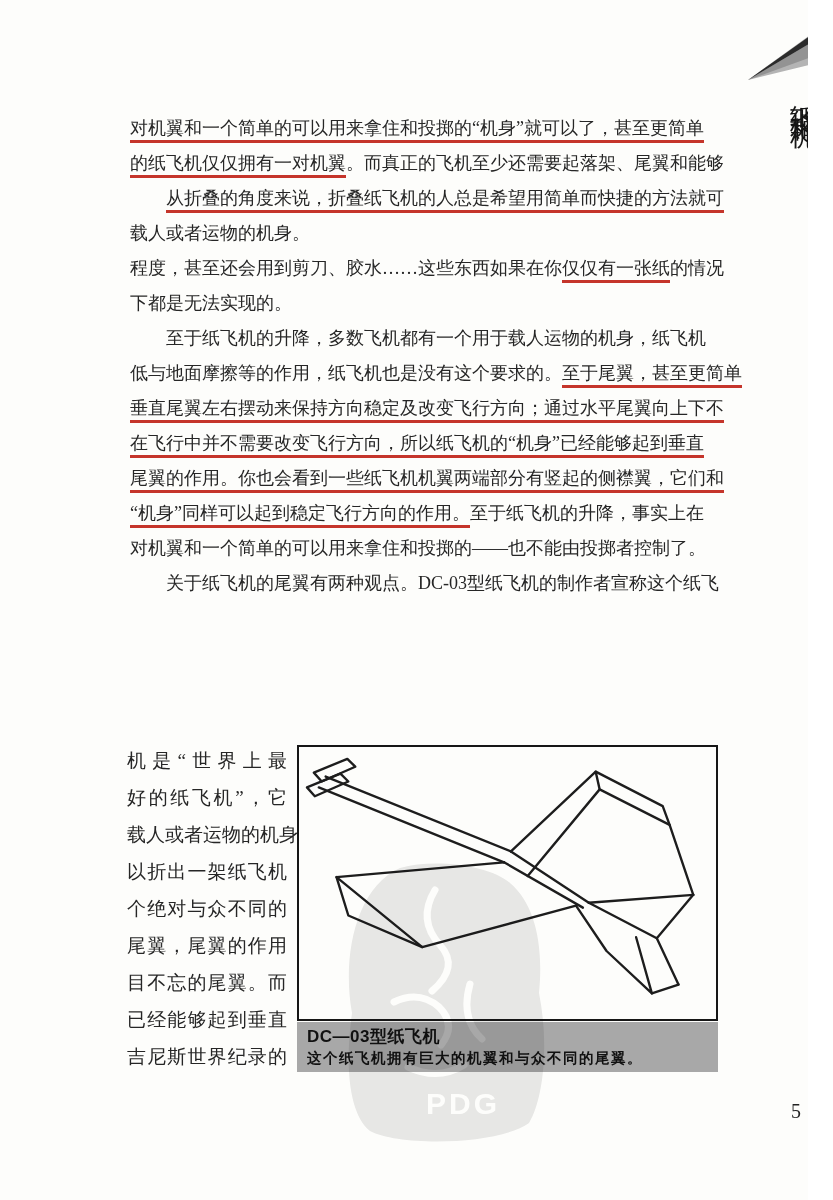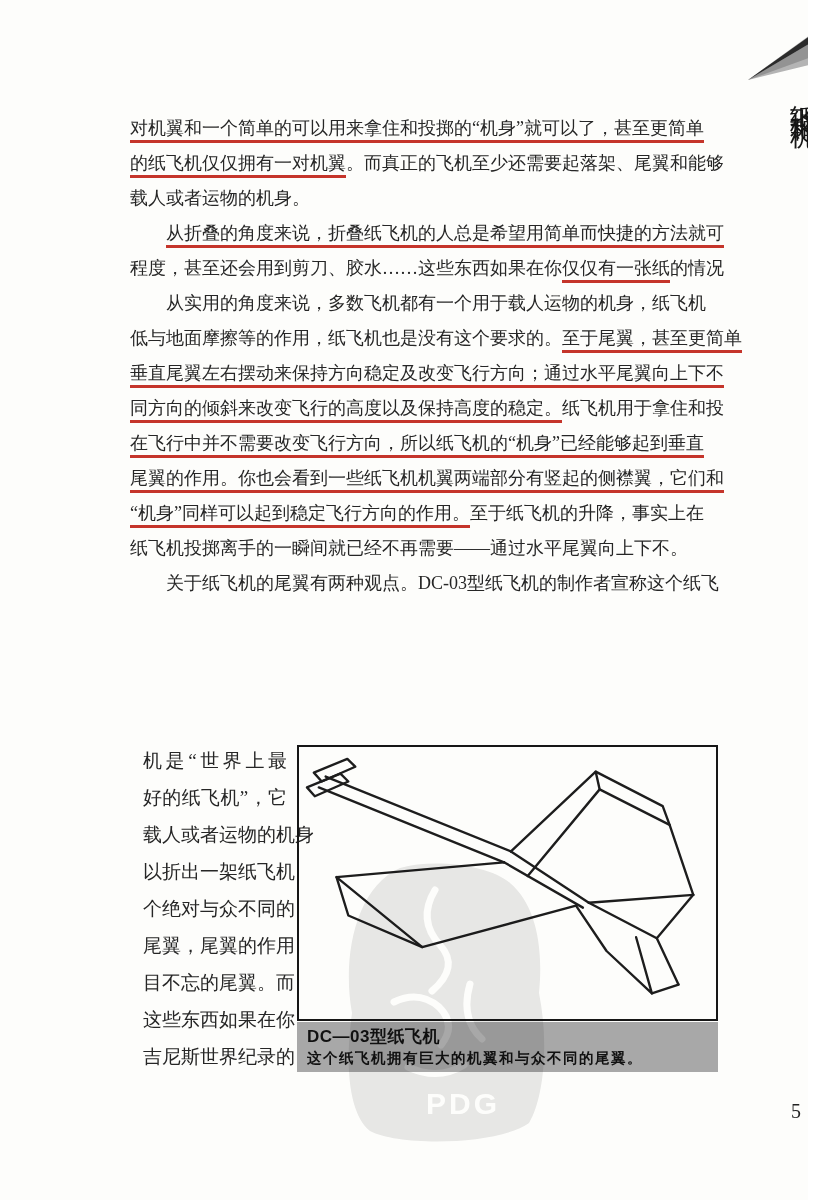--- a/index.html
+++ b/index.html
@@ -27,21 +27,21 @@
     font-size:18px; line-height:35px; color:var(--ink);
   }
   .tline{height:35px; white-space:nowrap;}
   .tline.indent{padding-left:36px;}
   .u{border-bottom:3px solid var(--red); padding-bottom:2px;}
   
   .column-text{
     position:absolute; left:127px; top:742px; width:160px;
     font-size:19px; line-height:37px; color:var(--ink);
   }
-  .cline{height:37px; white-space:nowrap; text-align:justify; text-align-last:justify;margin-left:16px;}
+  .cline{height:37px; white-space:nowrap; text-align:justify; text-align-last:justify;}
   
   .figure{
     position:absolute; left:297px; top:745px; width:421px; height:276px;
     border:2.5px solid #161616; box-sizing:border-box; background:transparent; z-index:3;
   }
   .figure svg{position:absolute; left:0; top:0; width:100%; height:100%;}
   .caption{
     position:absolute; left:297px; top:1022px; width:421px; height:50px;
     background:var(--caption-bg); box-sizing:border-box; padding:3px 10px 0 10px;
     font-family:"Liberation Sans","DejaVu Sans",sans-serif; color:var(--caption-text); z-index:2;
@@ -65,43 +65,43 @@
     <polygon points="3,68 83,10 86,24 71,30 78,45 64,53" fill="#b4b4b4"></polygon>
     <polygon points="3,68 69,29 64,46" fill="#8d8d8d" opacity="0.85"></polygon>
     <polygon points="3,68 76,16 69,29" fill="#2b2b2b"></polygon>
   </svg>
 
   <div class="side-title">纸飞机和飞机</div>
 
   <div class="main-text">
       <div class="tline"><span class="u">对机翼和一个简单的可以用来拿住和投掷的“机身”就可以了，甚至更简单</span></div>
       <div class="tline"><span class="u">的纸飞机仅仅拥有一对机翼</span><span>。而真正的飞机至少还需要起落架、尾翼和能够</span></div>
+      <div class="tline indent"><span class="u">从折叠的角度来说，折叠纸飞机的人总是希望用简单而快捷的方法就可</span></div>
       <div class="tline"><span>载人或者运物的机身。</span></div>
-      <div class="tline indent"><span class="u">从折叠的角度来说，折叠纸飞机的人总是希望用简单而快捷的方法就可</span></div>
       <div class="tline"><span>程度，甚至还会用到剪刀、胶水……这些东西如果在你</span><span class="u">仅仅有一张纸</span><span>的情况</span></div>
-      <div class="tline indent"><span>从实用的角度来说，多数飞机都有一个用于载人运物的机身，纸飞机</span></div>
+      <div class="tline"><span>下都是无法实现的。</span></div>
+      <div class="tline indent"><span>至于纸飞机的升降，多数飞机都有一个用于载人运物的机身，纸飞机</span></div>
       <div class="tline"><span>低与地面摩擦等的作用，纸飞机也是没有这个要求的。</span><span class="u">至于尾翼，甚至更简单</span></div>
       <div class="tline"><span class="u">垂直尾翼左右摆动来保持方向稳定及改变飞行方向；通过水平尾翼向上下不</span></div>
-      <div class="tline"><span class="u">同方向的倾斜来改变飞行的高度以及保持高度的稳定。</span><span>纸飞机用于拿住和投</span></div>
       <div class="tline"><span class="u">在飞行中并不需要改变飞行方向，所以纸飞机的“机身”已经能够起到垂直</span></div>
       <div class="tline"><span class="u">尾翼的作用。你也会看到一些纸飞机机翼两端部分有竖起的侧襟翼，它们和</span></div>
       <div class="tline"><span class="u">“机身”同样可以起到稳定飞行方向的作用。</span><span>至于纸飞机的升降，事实上在</span></div>
-      <div class="tline"><span>纸飞机投掷离手的一瞬间就已经不再需要——通过水平尾翼向上下不。</span></div>
+      <div class="tline"><span>对机翼和一个简单的可以用来拿住和投掷的——也不能由投掷者控制了。</span></div>
       <div class="tline indent"><span>关于纸飞机的尾翼有两种观点。DC-03型纸飞机的制作者宣称这个纸飞</span></div>
     </div>
 
   <div class="column-text">
       <div class="cline">机是“世界上最</div>
       <div class="cline">好的纸飞机”，它</div>
       <div class="cline">载人或者运物的机身</div>
       <div class="cline">以折出一架纸飞机</div>
       <div class="cline">个绝对与众不同的</div>
       <div class="cline">尾翼，尾翼的作用</div>
       <div class="cline">目不忘的尾翼。而</div>
-      <div class="cline">这些东西如果在你</div>
+      <div class="cline">已经能够起到垂直</div>
       <div class="cline">吉尼斯世界纪录的</div>
     </div>
 
   <div class="figure">
     <svg viewBox="0 0 421 276" fill="none" stroke="#1d1d1d" stroke-width="2.4" stroke-linejoin="round" stroke-linecap="round">
 
       <polygon points="14,26 48,12 56,20 22,35"></polygon>
       <polygon points="7,41 41,27 49,35 15,50"></polygon>
 
       <line x1="26" y1="30" x2="214" y2="106"></line>

